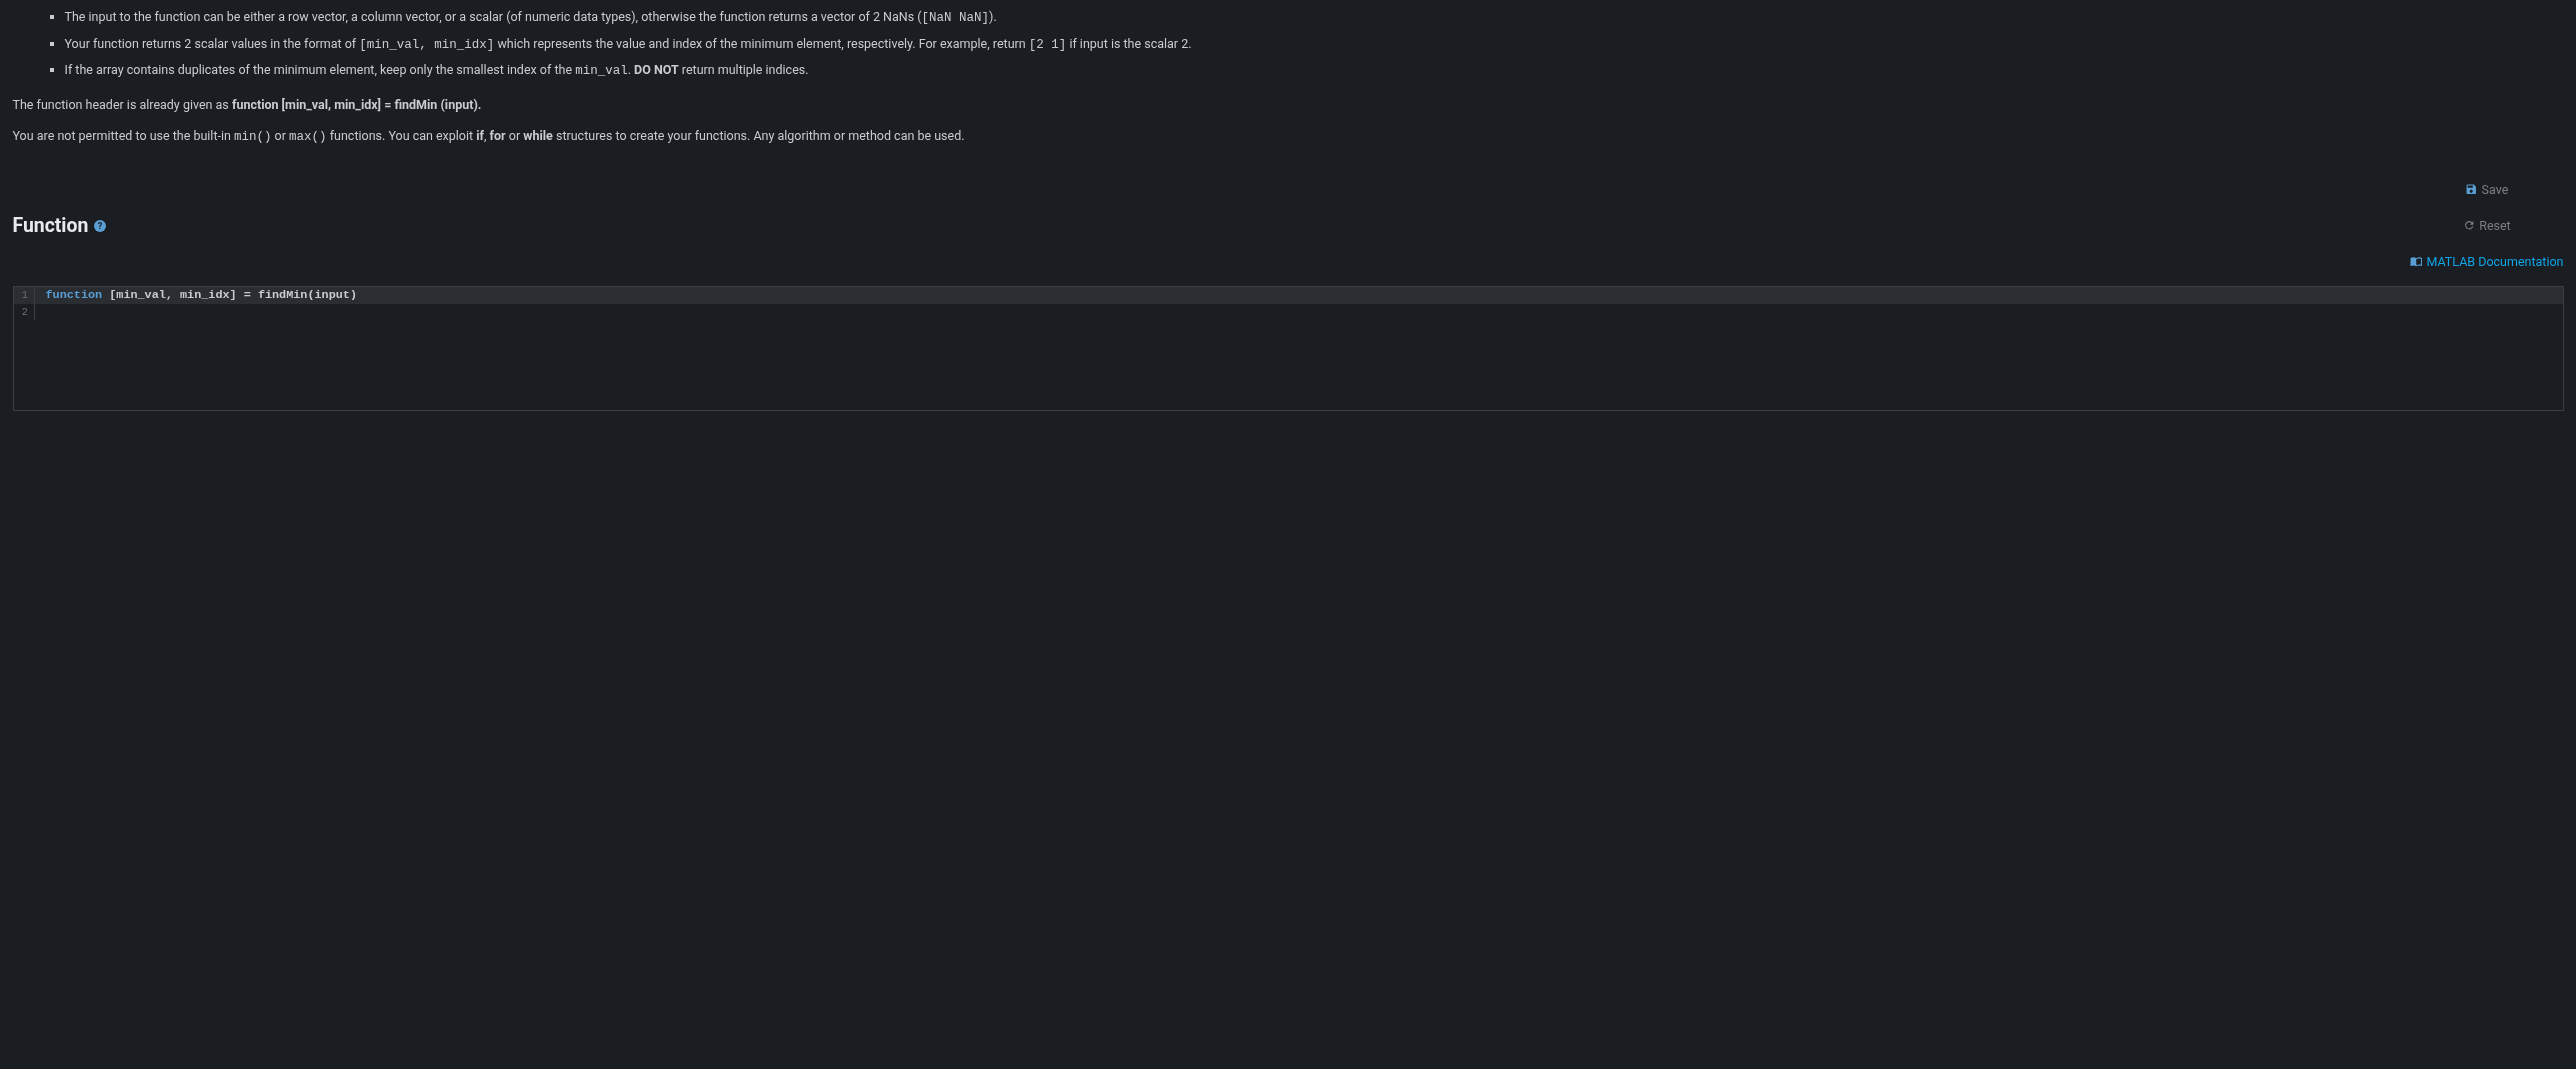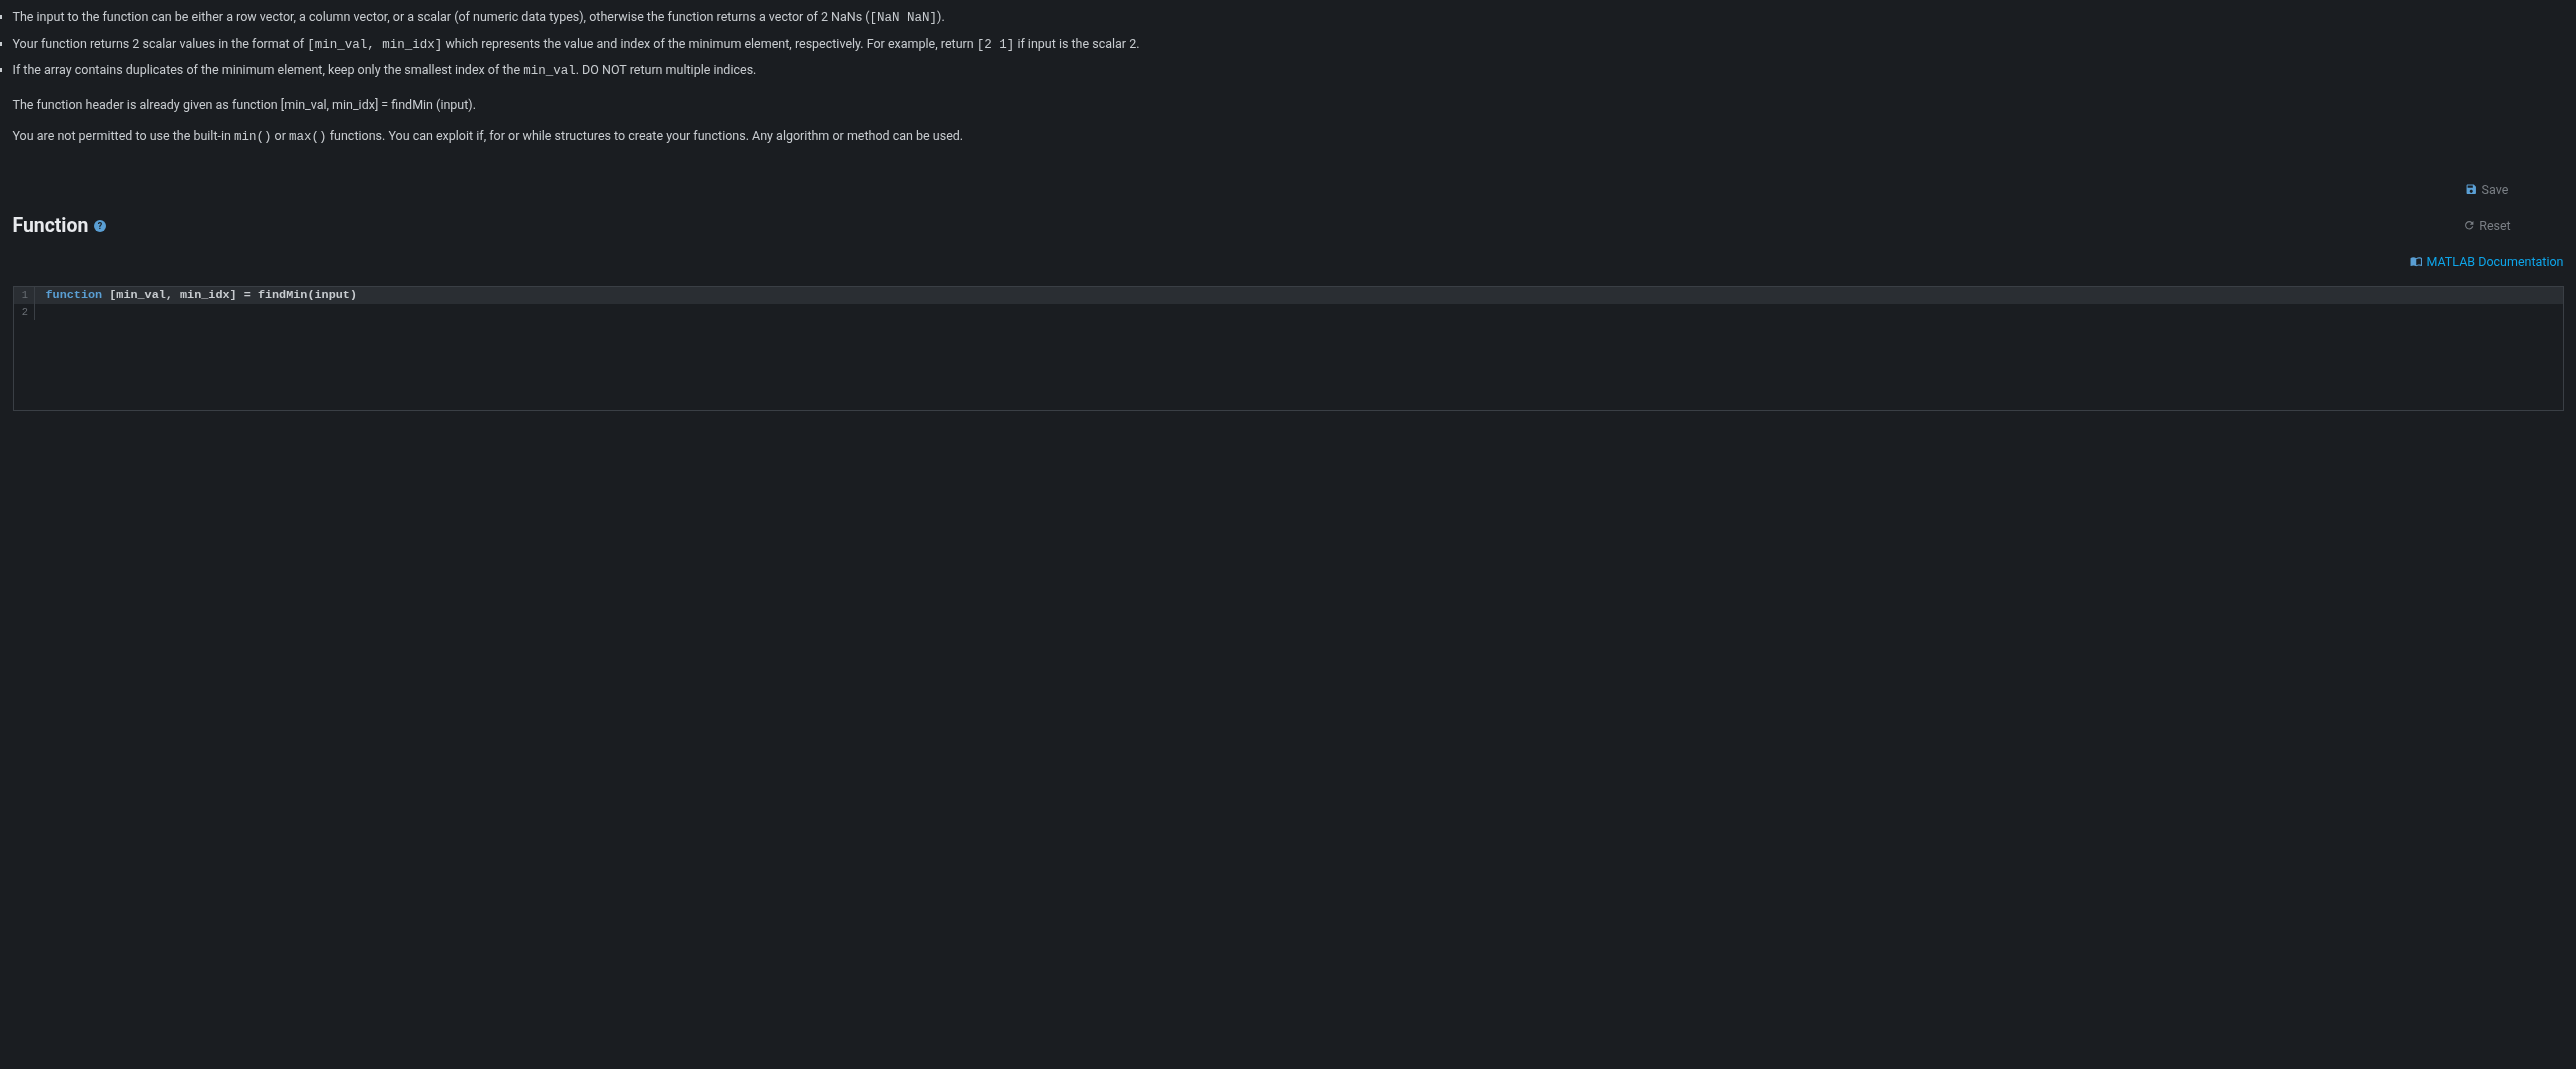--- a/index.html
+++ b/index.html
@@ -17,32 +17,33 @@
   }
   .problem-description {
     margin-bottom: 21px;
   }
   .problem-description p {
     margin-bottom: 11px;
     color: #c8ccd0;
   }
   .problem-description ul {
     list-style-type: square;
+    margin-left: 52px;
     margin-bottom: 14px;
   }
   .problem-description ul li {
     margin-bottom: 5.5px;
     color: #c8ccd0;
   }
   code.inline {
     font-family: "Courier New", Courier, monospace;
     color: #c8ccd0;
   }
   .bold {
-    font-weight: normal;
+    font-weight: bold;
   }
   .section-header {
     display: flex;
     justify-content: space-between;
     align-items: center;
     margin-top: 35px;
     margin-bottom: 17.3px;
   }
   .section-title {
     display: flex;

